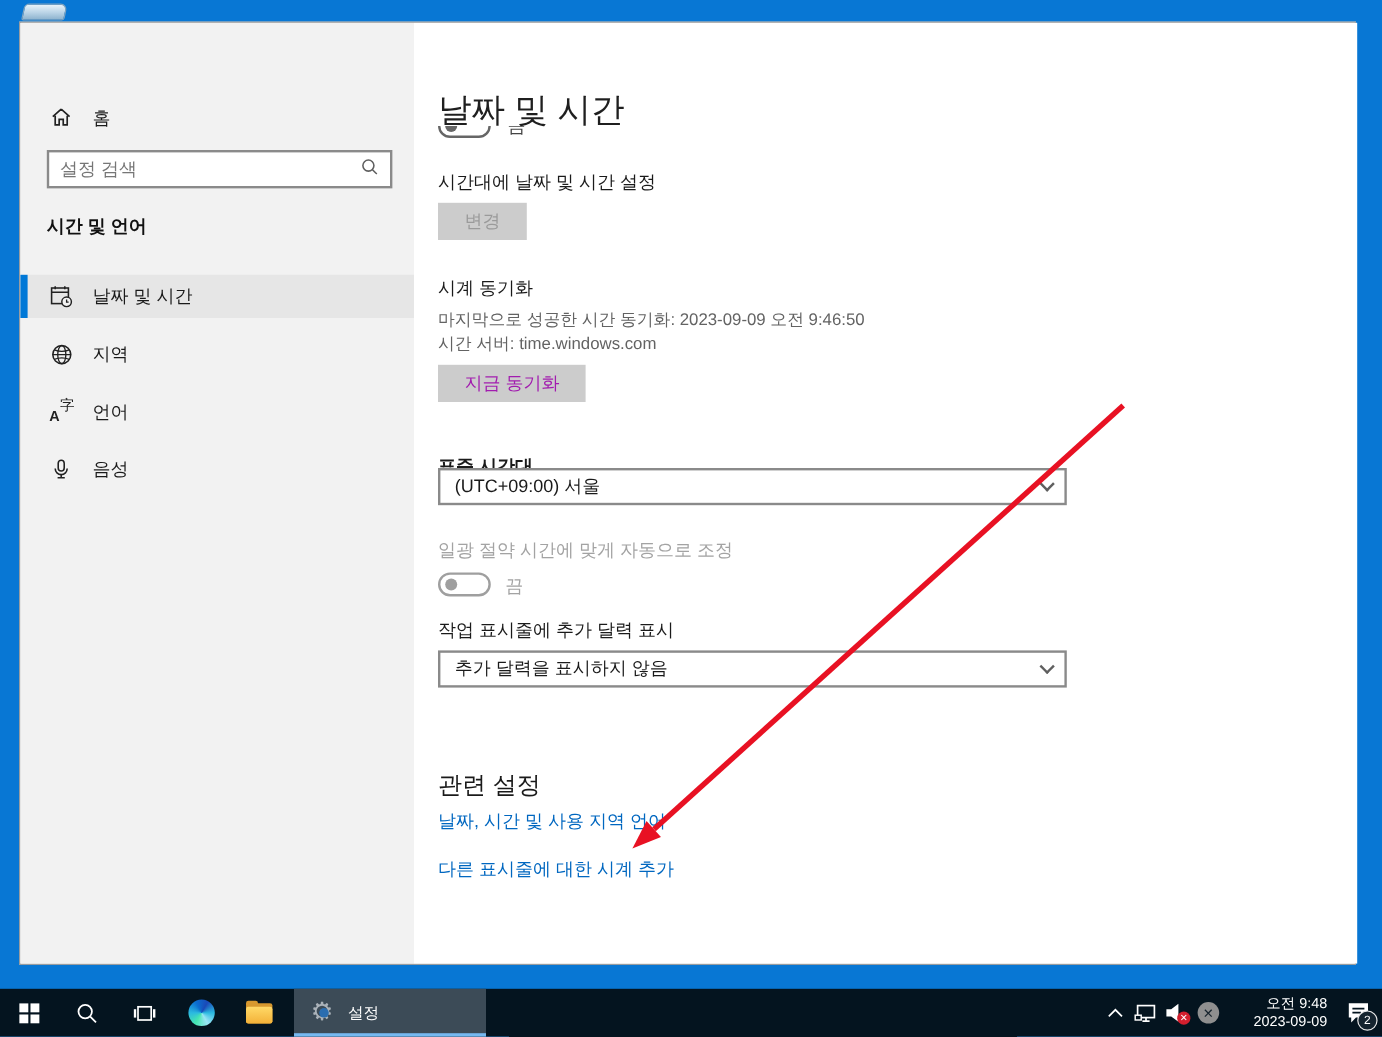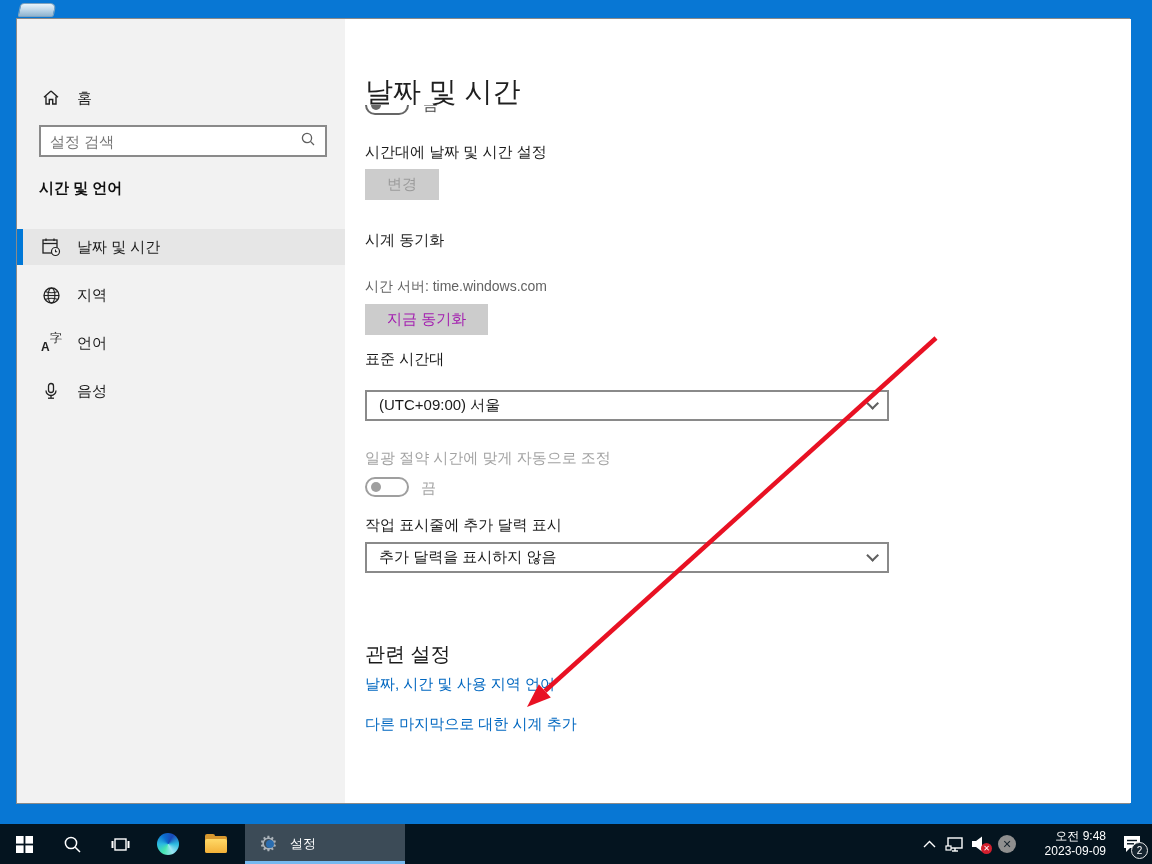--- a/index.html
+++ b/index.html
@@ -195,44 +195,45 @@
       <div class="tgl">
           <div class="knob"></div>
         </div>
       <span class="tlabel">끔</span>
     </div>
 
     <div class="field-label" style="top:124px;">시간대에 날짜 및 시간 설정</div>
     <button class="btn disabled" style="top:150px;">변경</button>
 
     <div class="section-h" style="top:212px;">시계 동기화</div>
+    <div class="gray-text" style="top:239px;">마지막으로 성공한 시간 동기화: 2023-09-09 오전 9:46:50</div>
     <div class="gray-text" style="top:259px;">시간 서버: time.windows.com</div>
     <button class="btn" style="top:285px;">지금 동기화</button>
 
-    <div class="field-label" style="top:331px;">표준 시간대</div>
+    <div class="field-label" style="top:360px;font-weight:bold;">표준 시간대</div>
     <div class="dropdown" style="top:371px;">
       <span>(UTC+09:00) 서울</span>
       <span class="chev"></span>
     </div>
 
     <div class="field-label disabled-label" style="top:430px;">일광 절약 시간에 맞게 자동으로 조정</div>
     <div class="tgl disabled" style="position:absolute; left:20px; top:458px;">
       <div class="knob"></div>
     </div>
     <div class="field-label disabled-label" style="left:76px; top:460px;">끔</div>
 
     <div class="field-label" style="top:497px;">작업 표시줄에 추가 달력 표시</div>
     <div class="dropdown" style="top:523px;">
       <span>추가 달력을 표시하지 않음</span>
       <span class="chev"></span>
     </div>
 
     <div class="related-h">관련 설정</div>
     <a class="link" style="top:656px;">날짜, 시간 및 사용 지역 언어</a>
-    <a class="link" style="top:696px;">다른 마지막으로 대한 시계 추가</a>
+    <a class="link" style="top:696px;">다른 표시줄에 대한 시계 추가</a>
   </div>
 </div>
 
 <svg class="arrow-svg">
   <line x1="936" y1="338" x2="545" y2="691" stroke-width="4.5" stroke="#e81123"></line>
   <polygon points="527,707 538.8,684.2 550.8,697.6" fill="#e81123"></polygon>
 </svg>
 
 <div class="taskbar">
   <div class="tb-btn">

